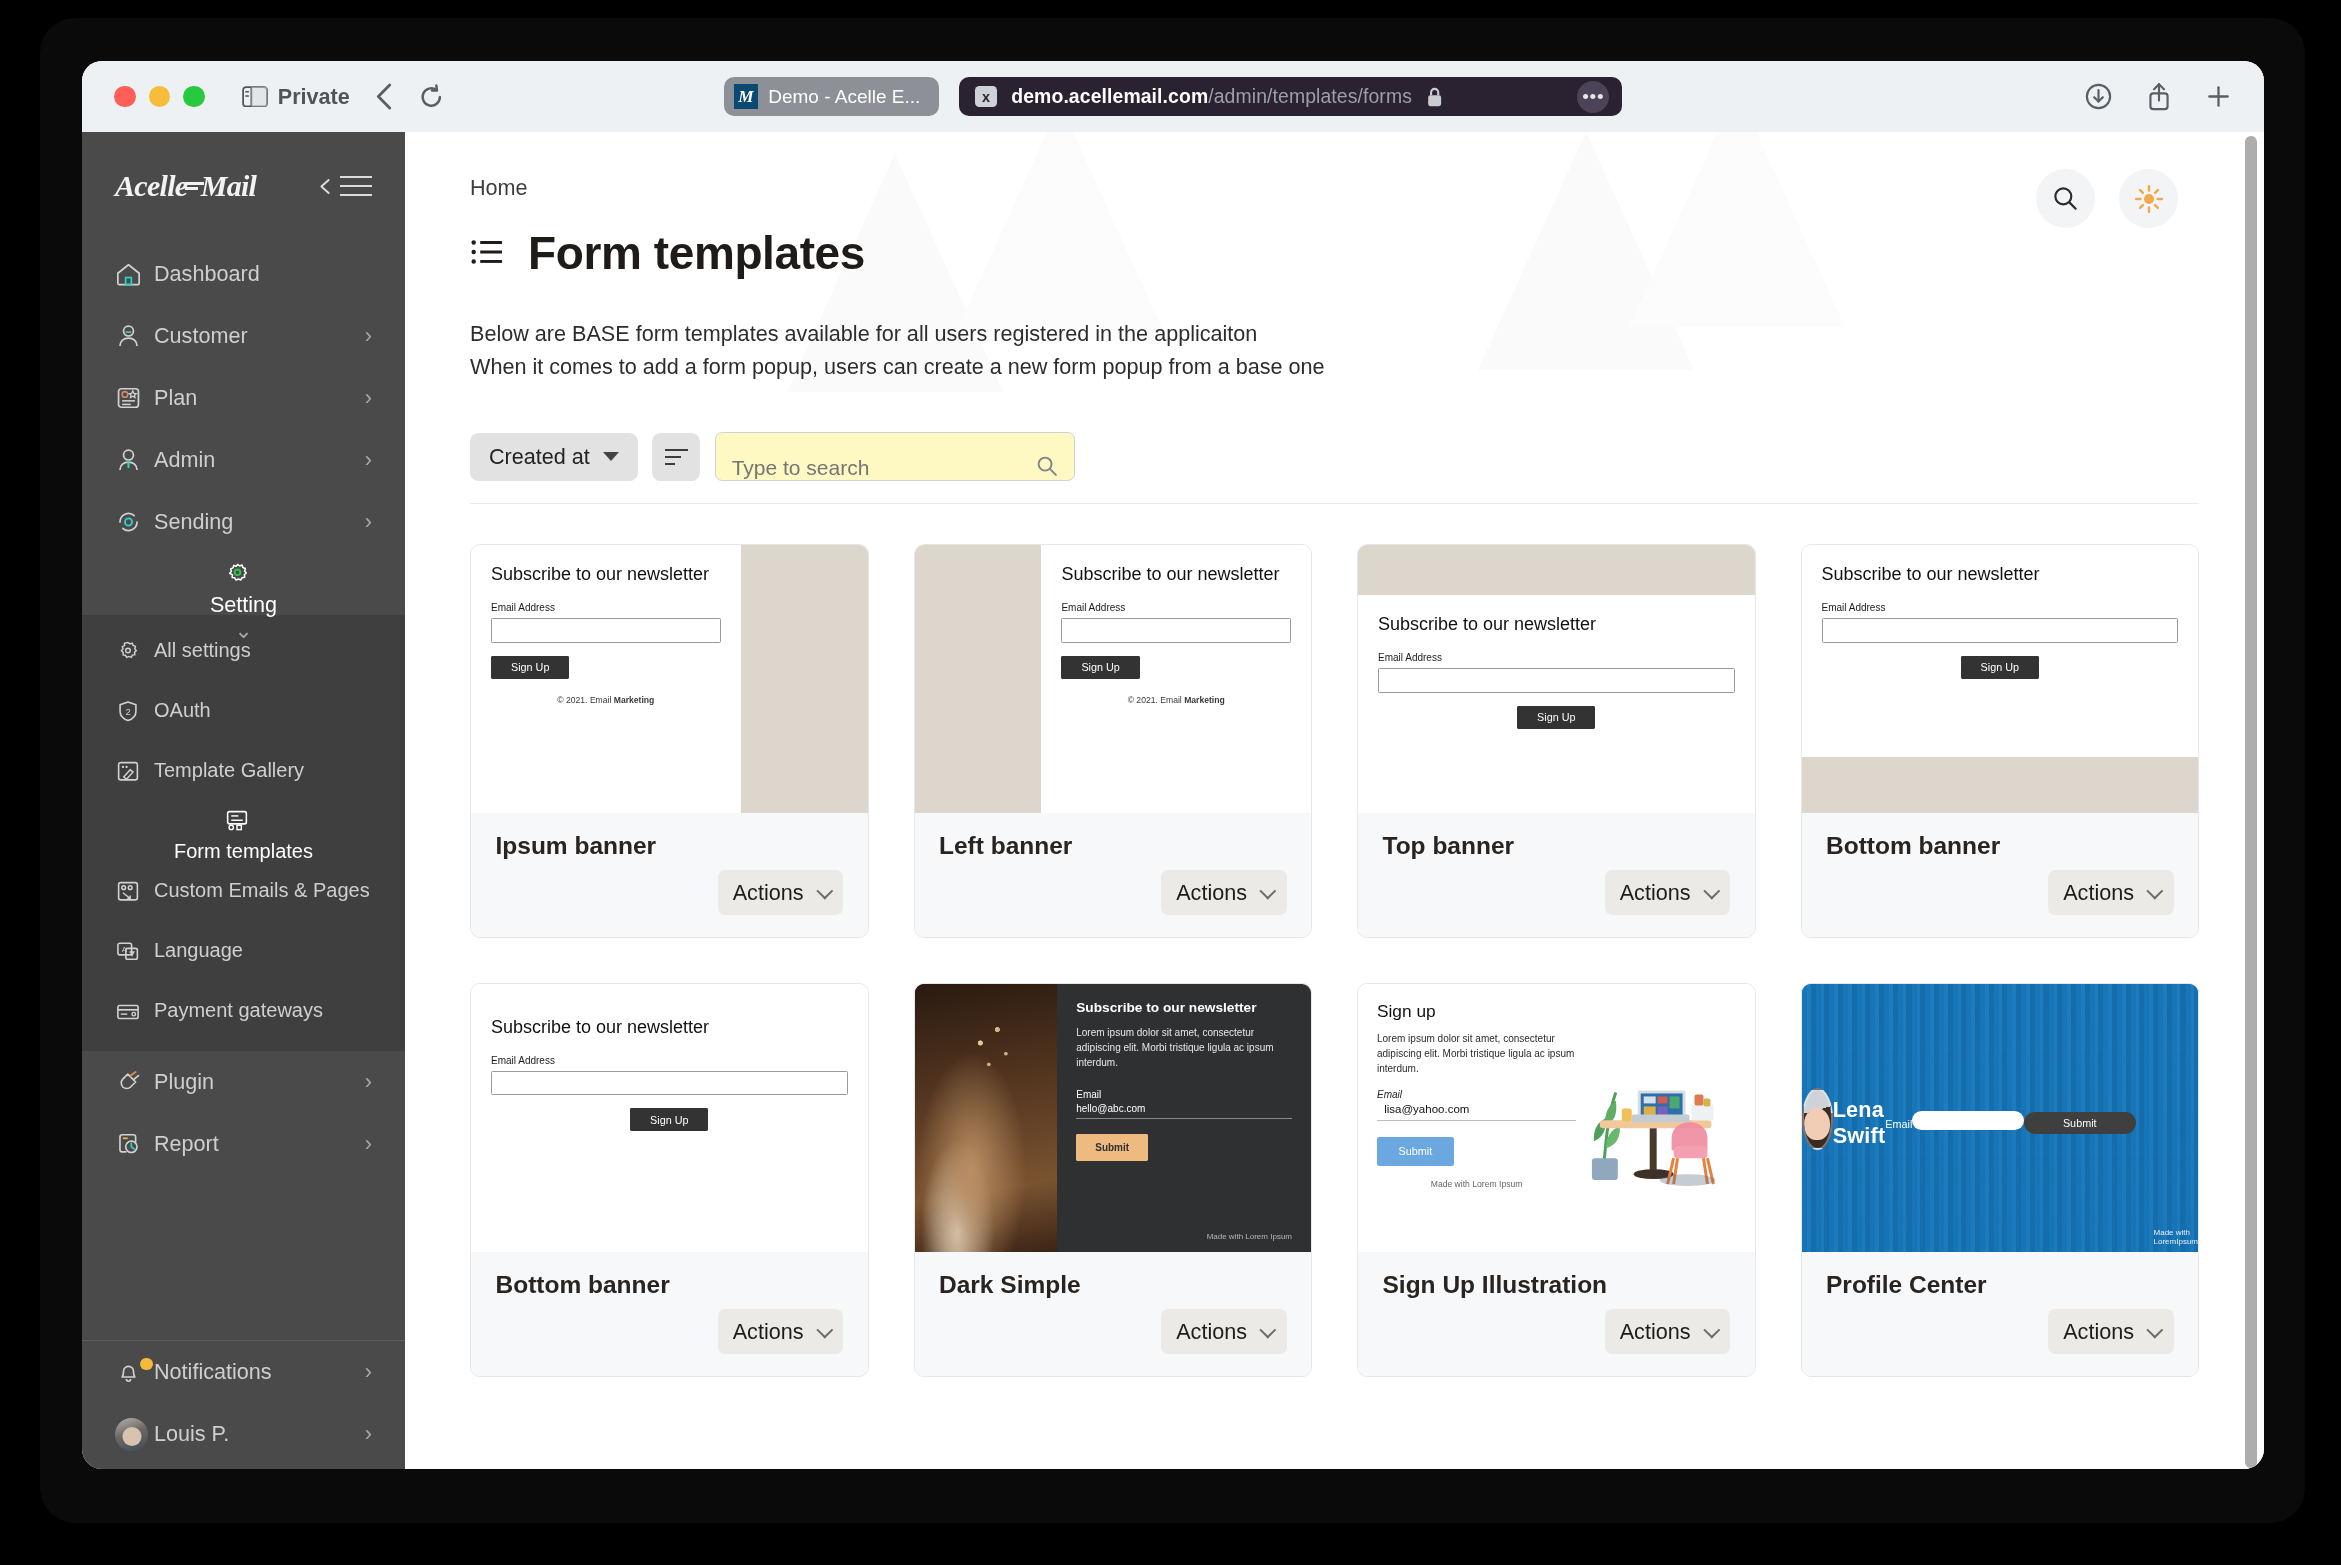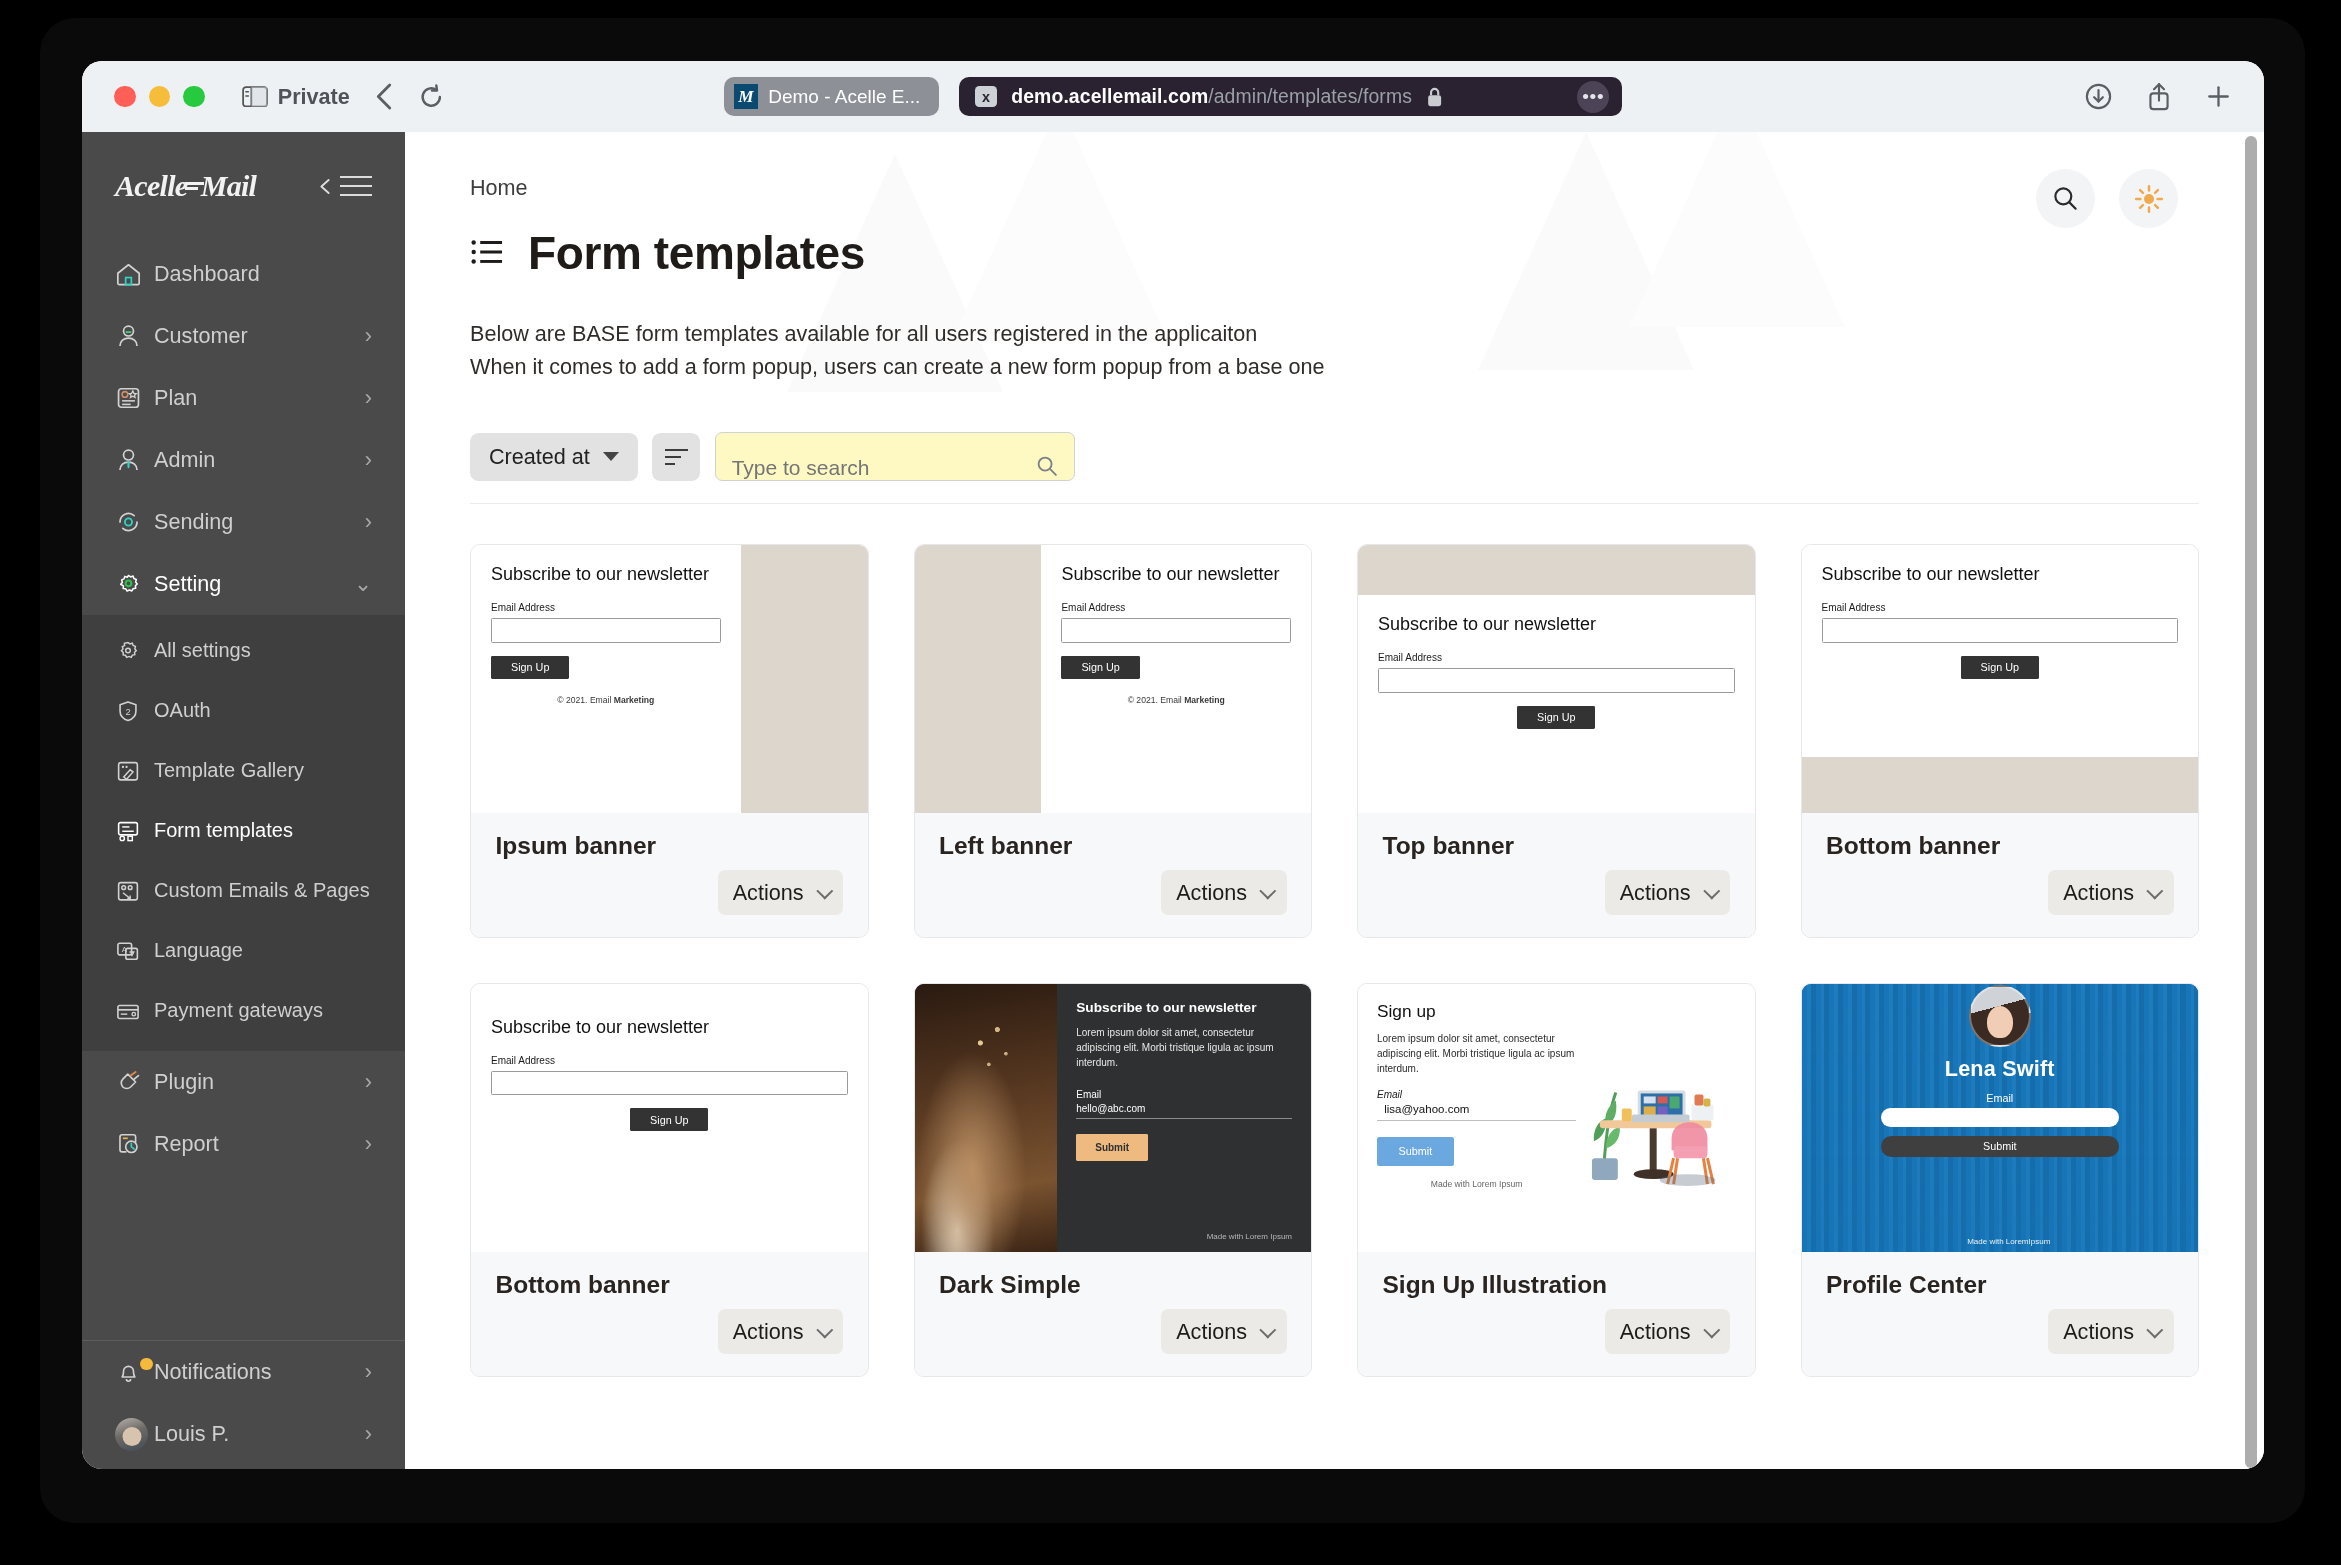--- a/index.html
+++ b/index.html
@@ -115,21 +115,21 @@
   .sb-scroll { flex: 1; overflow: hidden; }
   .nav-item {
     display: flex; align-items: center;
     height: 62px; padding: 0 33px;
     font-size: 21.6px; color: #cfcfcf;
     cursor: pointer; position: relative;
   }
   .nav-item .ico { width: 39px; flex: 0 0 39px; display: flex; align-items: center; }
   .nav-item .lbl { flex: 1; }
   .nav-item .chev { color: #a8a8a8; }
-  .nav-item.active { color: #ffffff; }
+  .nav-item.active { color: #ffffff; flex-direction: column; }
   .submenu { background: #3f3f3f; padding: 5.8px 0 10px 0; }
   .submenu .nav-item { height: 60px; font-size: 20px; }
   .submenu .nav-item.active { color: #ffffff; font-weight: 400; }
 
   .sb-divider { height: 0.7px; background: #5d5d5d; margin: 0 0 0 0; }
   .sb-foot { padding-bottom: 19px; }
   .bell-wrap { position: relative; }
   .bell-dot {
     position: absolute; right: 1.4px; top: -1.4px;
     width: 12.2px; height: 12.2px; border-radius: 50%; background: #f6b93b;
@@ -279,23 +279,22 @@
   .su-ill { flex: 1; position: relative; }
 
   
   .pc-wrap {
     height: 100%; position: relative; overflow: hidden;
     background:
       linear-gradient(180deg, rgba(20,110,175,.55), rgba(20,110,175,.62)),
       repeating-linear-gradient(90deg, #1b7fc4 0 5px, #2a8ed0 5px 8.6px, #166ba8 8.6px 13.7px),
       repeating-linear-gradient(0deg, rgba(255,255,255,.06) 0 2.2px, transparent 2.2px 6.5px),
       #1d81c6;
-    display: flex; flex-direction: column; align-items: center;
+    display: flex; flex-direction: row; align-items: center;
     padding-top: 1px;
-    justify-content: flex-end;
   }
   .pc-av {
     width: 62px; height: 62px; border-radius: 50%;
     background: linear-gradient(165deg,#cfd3d7 0 36%, #3a2a22 36% 100%);
     border: 2.2px solid rgba(255,255,255,.35);
     position: relative; overflow: hidden;
   }
   .pc-av::after {
     content:""; position:absolute; left:50%; top:32%; transform:translateX(-50%);
     width:26px; height:32px; border-radius:50% 50% 45% 45%; background:#f0cdb4;

